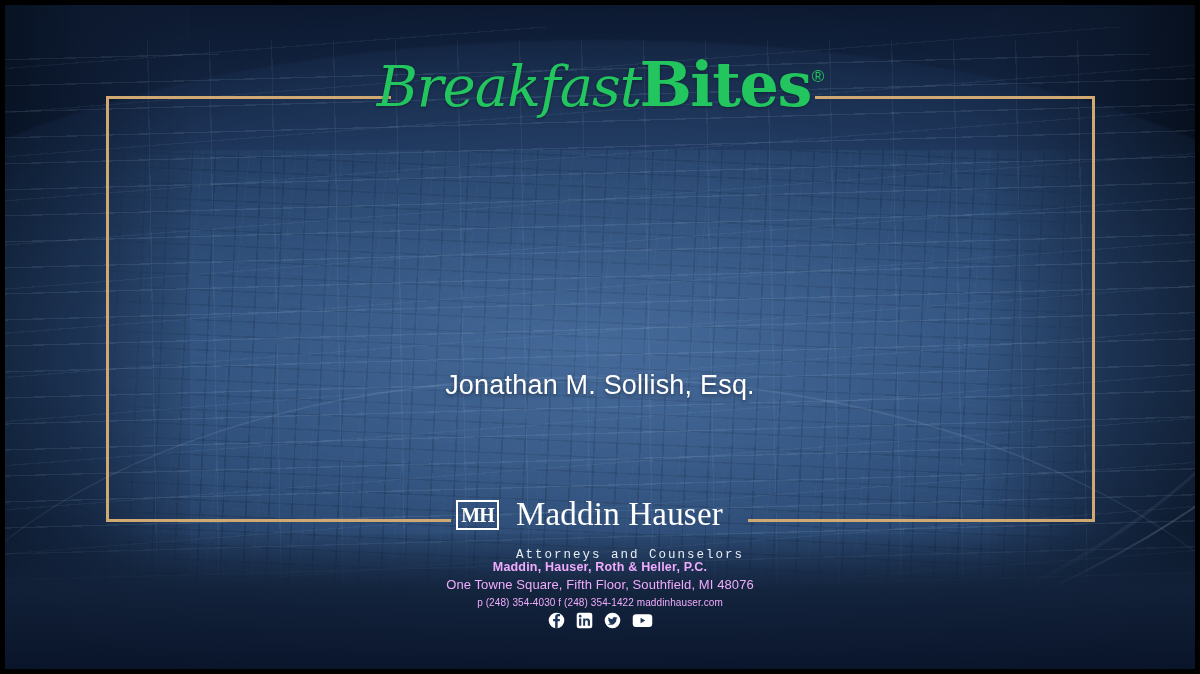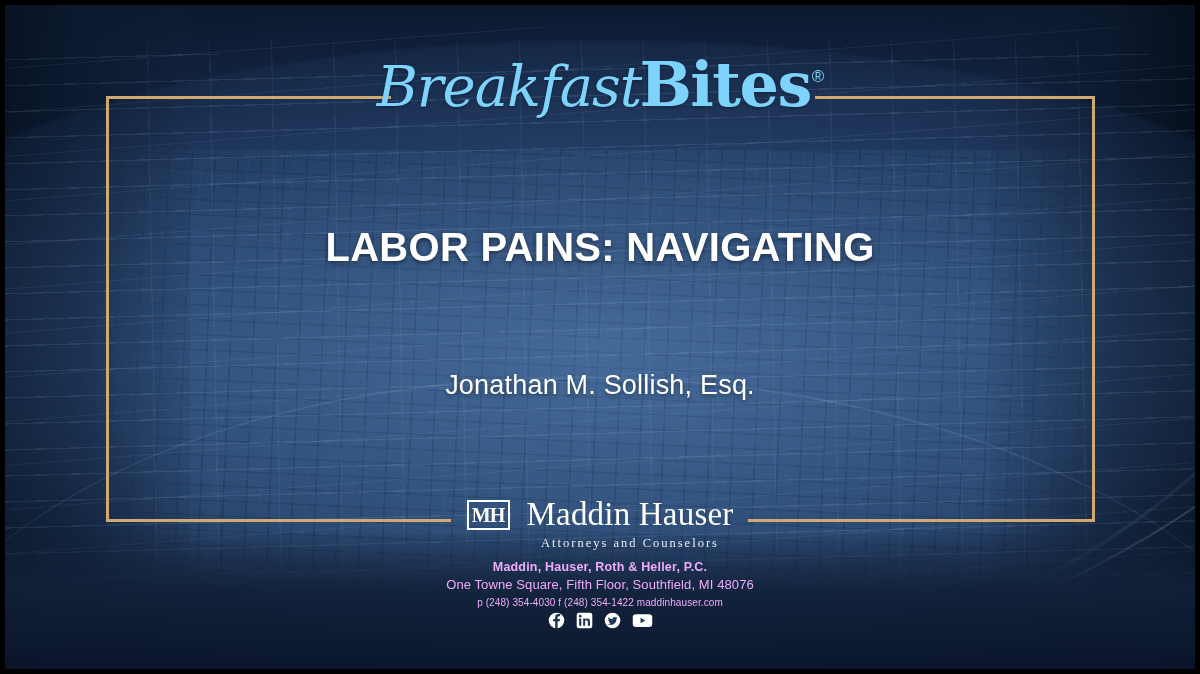--- a/index.html
+++ b/index.html
@@ -124,21 +124,21 @@
   .frame-top-r { left:815px; top:96px;  height:3px; width:280px; }
   .frame-bot-l { left:106px; top:519px; height:3px; width:345px; }
   .frame-bot-r { left:748px; top:519px; height:3px; width:347px; }
 
   
   .content { position:absolute; inset:0; }
 
   .bb-logo {
     position:absolute; left:0; right:0; top:54px;
     text-align:center;
-    color:#7dd3fc;
+    color:#22c55e;
     line-height:1;
     white-space:nowrap;
   }
   .bb-script {
     font-family:"DejaVu Serif", serif;
     font-style:italic;
     font-size:56px;
     letter-spacing:-1px;
     vertical-align:baseline;
     text-shadow:0 1px 3px rgba(0,0,0,.35);
@@ -203,25 +203,25 @@
   }
   .mh-words { display:flex; flex-direction:column; }
   .mh-name {
     color:#ffffff;
     font-family:Liberation Serif, serif;
     font-size:33px; line-height:34px;
     letter-spacing:0.2px;
   }
   .mh-tag {
     color:#e8edf4;
-    font-family:Liberation Serif, serif;
+    font-family:Liberation Mono, monospace;
     font-size:12.5px; line-height:16px;
     letter-spacing:2.0px;
     text-align:center;
-    margin-top:4px;
+    margin-top:16px;
   }
 
   .contact {
     position:absolute; left:0; right:0; top:558px;
     text-align:center;
     color:#f0abfc;
     font-family:"Liberation Sans", sans-serif;
   }
   .contact .firm { font-size:12.5px; font-weight:bold; line-height:18px; letter-spacing:0.2px; }
   .contact .addr { font-size:13px; line-height:18px; letter-spacing:0.1px; }
@@ -261,21 +261,20 @@
   <div class="frame-seg frame-bot-l" style="background: rgb(207, 169, 113);"></div>
   <div class="frame-seg frame-bot-r" style="background: rgb(207, 169, 113);"></div>
 
   <div class="content">
 
     <div class="bb-logo">
       <span class="bb-script">Breakfast</span><span class="bb-bold">Bites</span><span class="bb-reg">®</span>
     </div>
 
     <h1 class="title">
-      <span class="line">LABOR PAINS: NAVIGATING</span>
     </h1>
 
     <div class="presenter">Jonathan M. Sollish, Esq.</div>
 
     <div class="mh-logo">
       <div class="mh-inner">
         <div class="mh-mark">
           <span class="mh-mark-text">MH</span>
         </div>
         <div class="mh-words">

